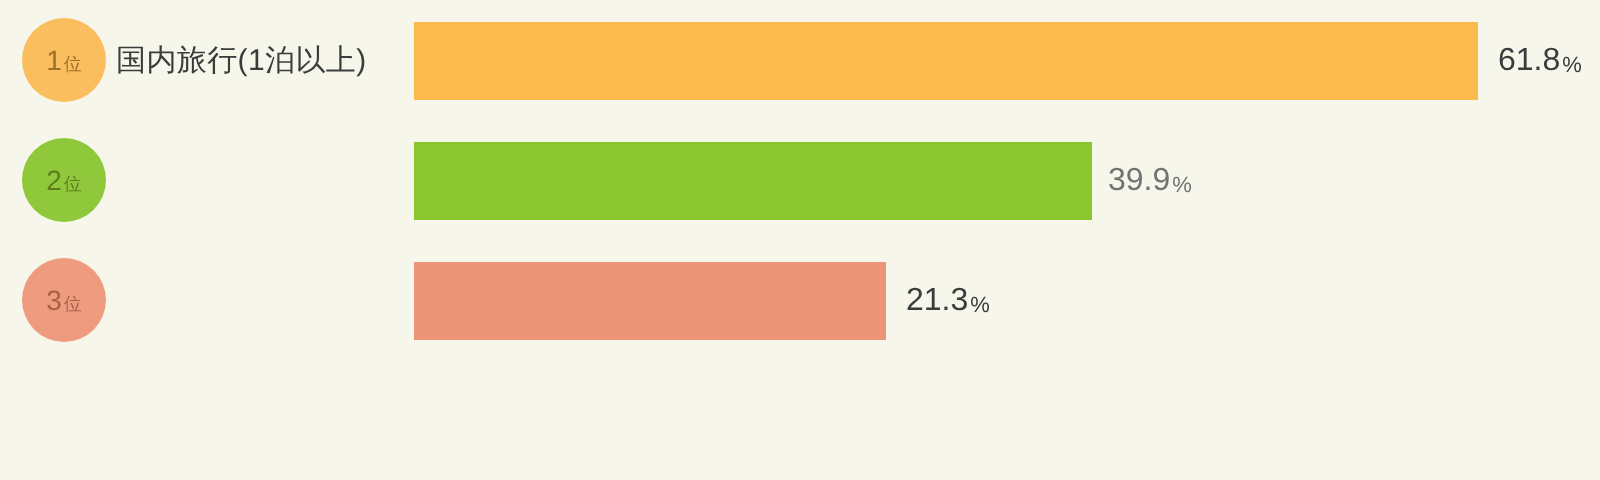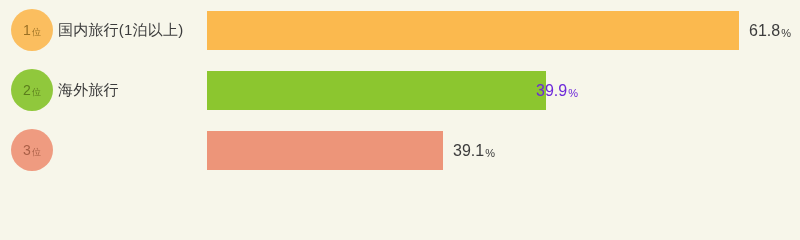--- a/index.html
+++ b/index.html
@@ -112,37 +112,36 @@
           <span class="pct-sign">%</span>
       </div>
     </div>
   </div>
 
   <div class="rank-row">
     <div class="badge" style="background: rgb(144, 200, 60);">
       <span class="badge-num" style="color: rgb(91, 125, 28);">2</span>
         <span class="badge-suffix" style="color: rgb(91, 125, 28);">位</span>
     </div>
-    <div class="rank-label">海外旅行</div>
     <div class="bar-area">
       <div class="bar" style="width: 339px; background: rgb(140, 198, 47);"></div>
-      <div class="bar-value" style="left: 329px; color: #6d28d9;">
+      <div class="bar-value" style="left: 347px; color: #737373;">
         <span>39.9</span>
           <span class="pct-sign">%</span>
       </div>
     </div>
   </div>
 
   <div class="rank-row">
     <div class="badge" style="background: rgb(239, 155, 128);">
       <span class="badge-num" style="color: rgb(169, 95, 70);">3</span>
         <span class="badge-suffix" style="color: rgb(169, 95, 70);">位</span>
     </div>
     <div class="bar-area">
       <div class="bar" style="width: 236px; background: rgb(237, 149, 121);"></div>
       <div class="bar-value" style="left: 246px; color: rgb(60, 60, 60);">
-        <span>39.1</span>
+        <span>21.3</span>
           <span class="pct-sign">%</span>
       </div>
     </div>
   </div>
 
 </div>
 
 </body></html>

